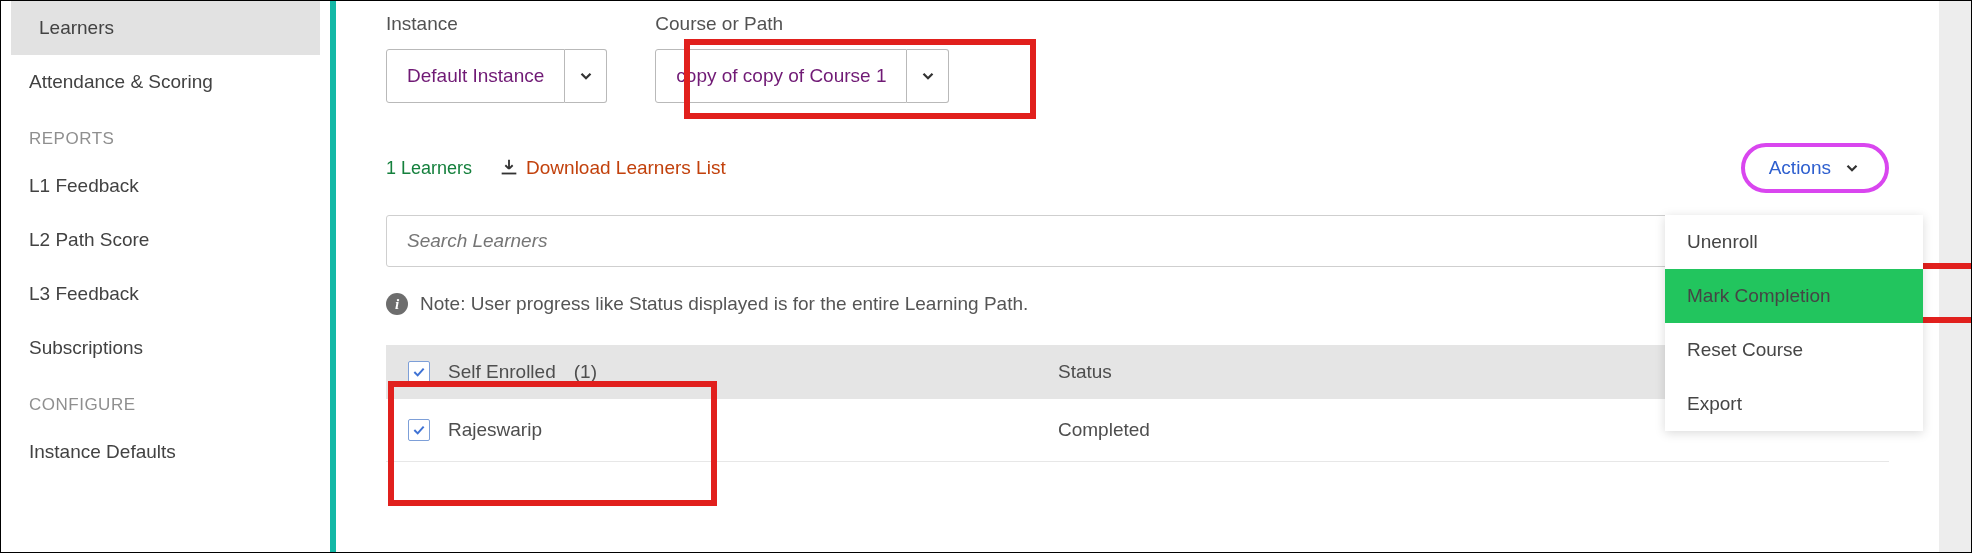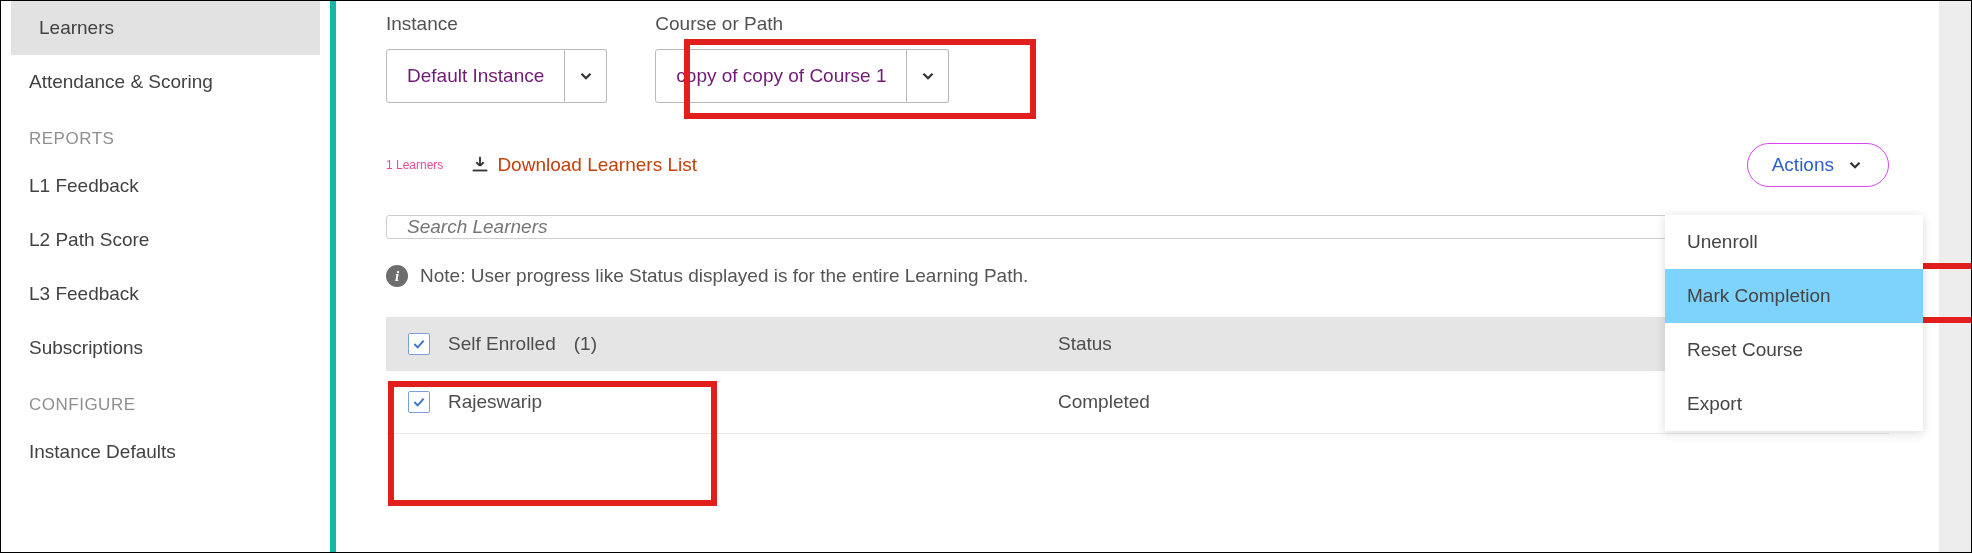--- a/index.html
+++ b/index.html
@@ -85,48 +85,48 @@
     }
     .hl-course { left: 683px; top: 38px; width: 352px; height: 80px; }
     .hl-table { left: 387px; top: 380px; width: 329px; height: 125px; }
     .hl-mark { left: 1766px; top: 262px; width: 268px; height: 60px; }
     .listbar {
       display: flex;
       align-items: center;
       gap: 26px;
       margin-top: 40px;
     }
-    .listbar-count { color: #ec4899; font-size: 12px; }
+    .listbar-count { color: #15803d; font-size: 18px; }
     .download-link {
       display: flex;
       align-items: center;
       gap: 6px;
       color: #c2410c;
       font-size: 19px;
       cursor: pointer;
     }
     .actions-button {
       margin-left: auto;
-      border: 1px solid #d946ef;
+      border: 4px solid #d946ef;
       border-radius: 26px;
       padding: 10px 24px;
       display: flex;
       align-items: center;
       gap: 12px;
       color: #2e5fcf;
       font-size: 19px;
       cursor: pointer;
       background: #fff;
     }
     .search-box {
-      margin-top: 28px;
+      margin-top: 22px;
       width: 100%;
       border: 1px solid #cfcfcf;
       border-radius: 3px;
-      padding: 0 20px;
+      padding: 14px 20px;
       font-size: 19px;
       font-style: italic;
       color: #7d7d7d;
       background: #fff;
     }
     .note-row {
       display: flex;
       align-items: center;
       gap: 12px;
       margin-top: 26px;
@@ -187,21 +187,21 @@
       box-shadow: 0 2px 10px rgba(0,0,0,0.15);
       z-index: 20;
     }
     .actions-menu-item {
       padding: 16px 22px;
       font-size: 19px;
       color: #454545;
       cursor: pointer;
     }
     .actions-menu-item.highlighted {
-      background: #7dd3fc;
+      background: #22c55e;
     }
     .right-gutter {
       width: 32px;
       background: #ededed;
     }
     svg.chevron { width: 18px; height: 18px; }
     svg.download-ic { width: 22px; height: 22px; }
   </style>
 </head>
 <body>

